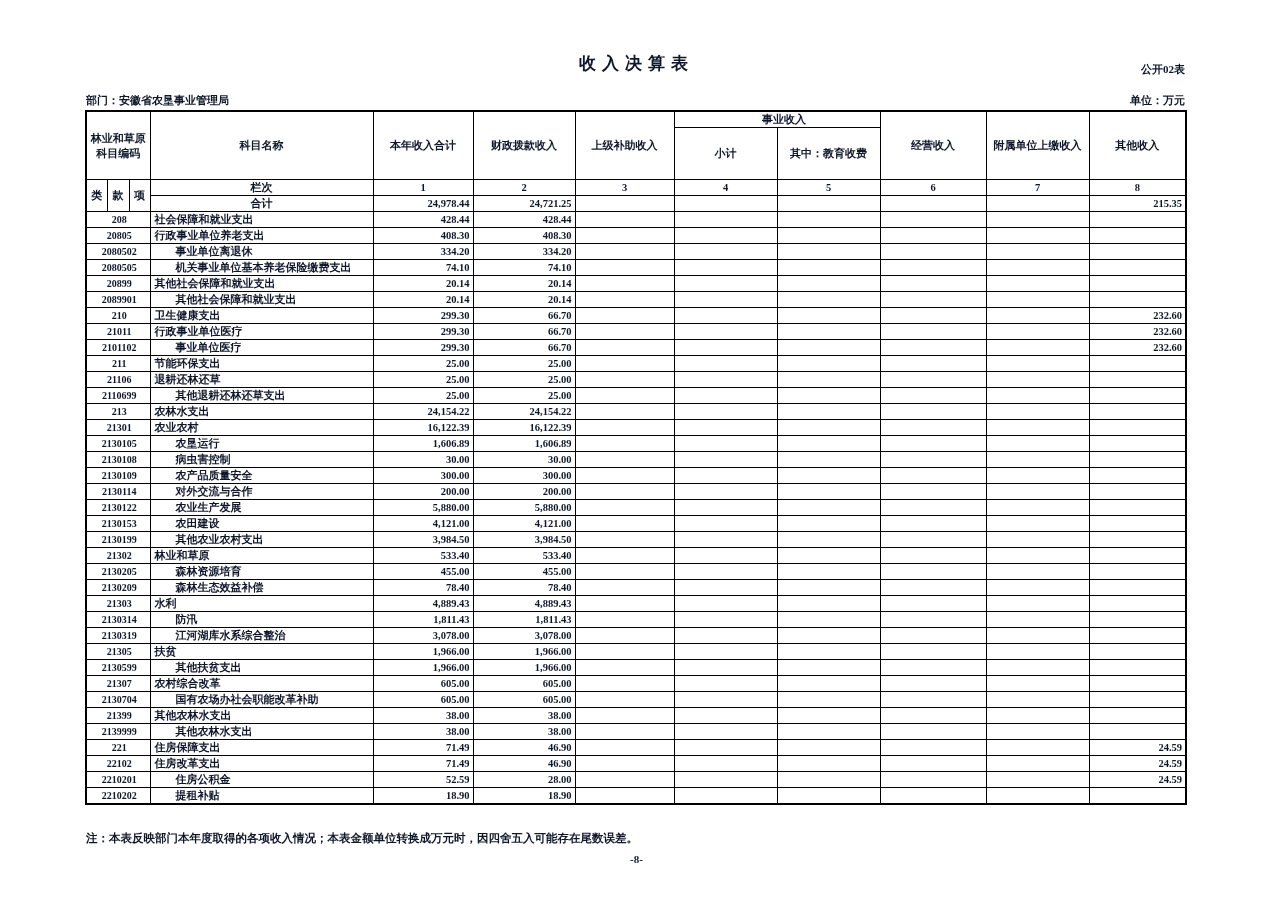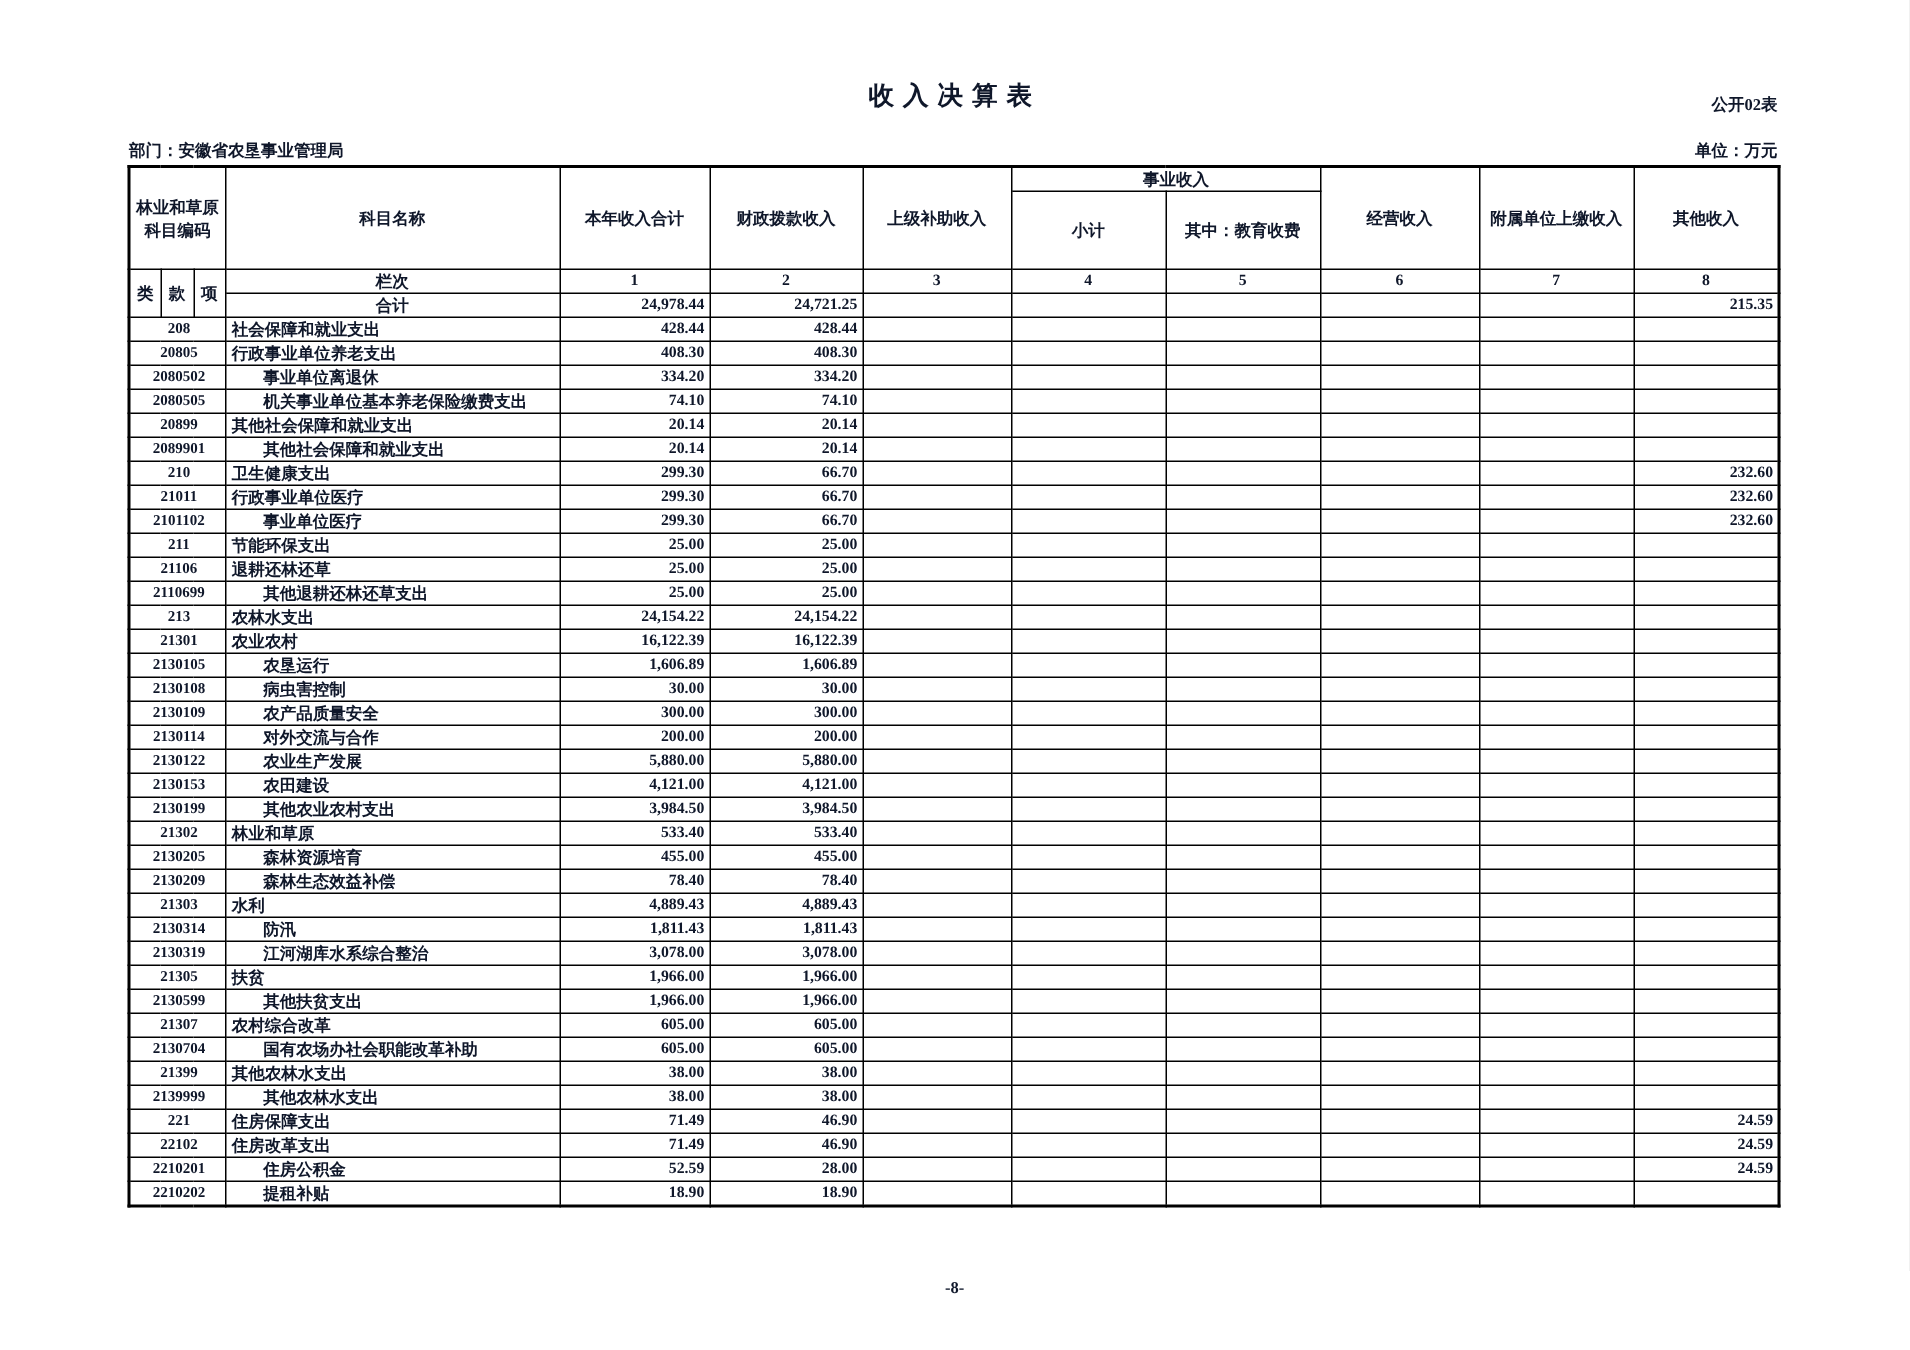--- a/index.html
+++ b/index.html
@@ -597,15 +597,16 @@
     <td class="num"></td>
     <td class="num"></td>
     <td class="num"></td>
     <td class="num"></td>
     <td class="num"></td>
     <td class="num"></td>
   </tr>
       </tbody>
   </table>
 
+  <div class="note">注：本表反映部门本年度取得的各项收入情况；本表金额单位转换成万元时，因四舍五入可能存在尾数误差。</div>
   <div class="page-num">-8-</div>
 
 </div>
 
 </body></html>

